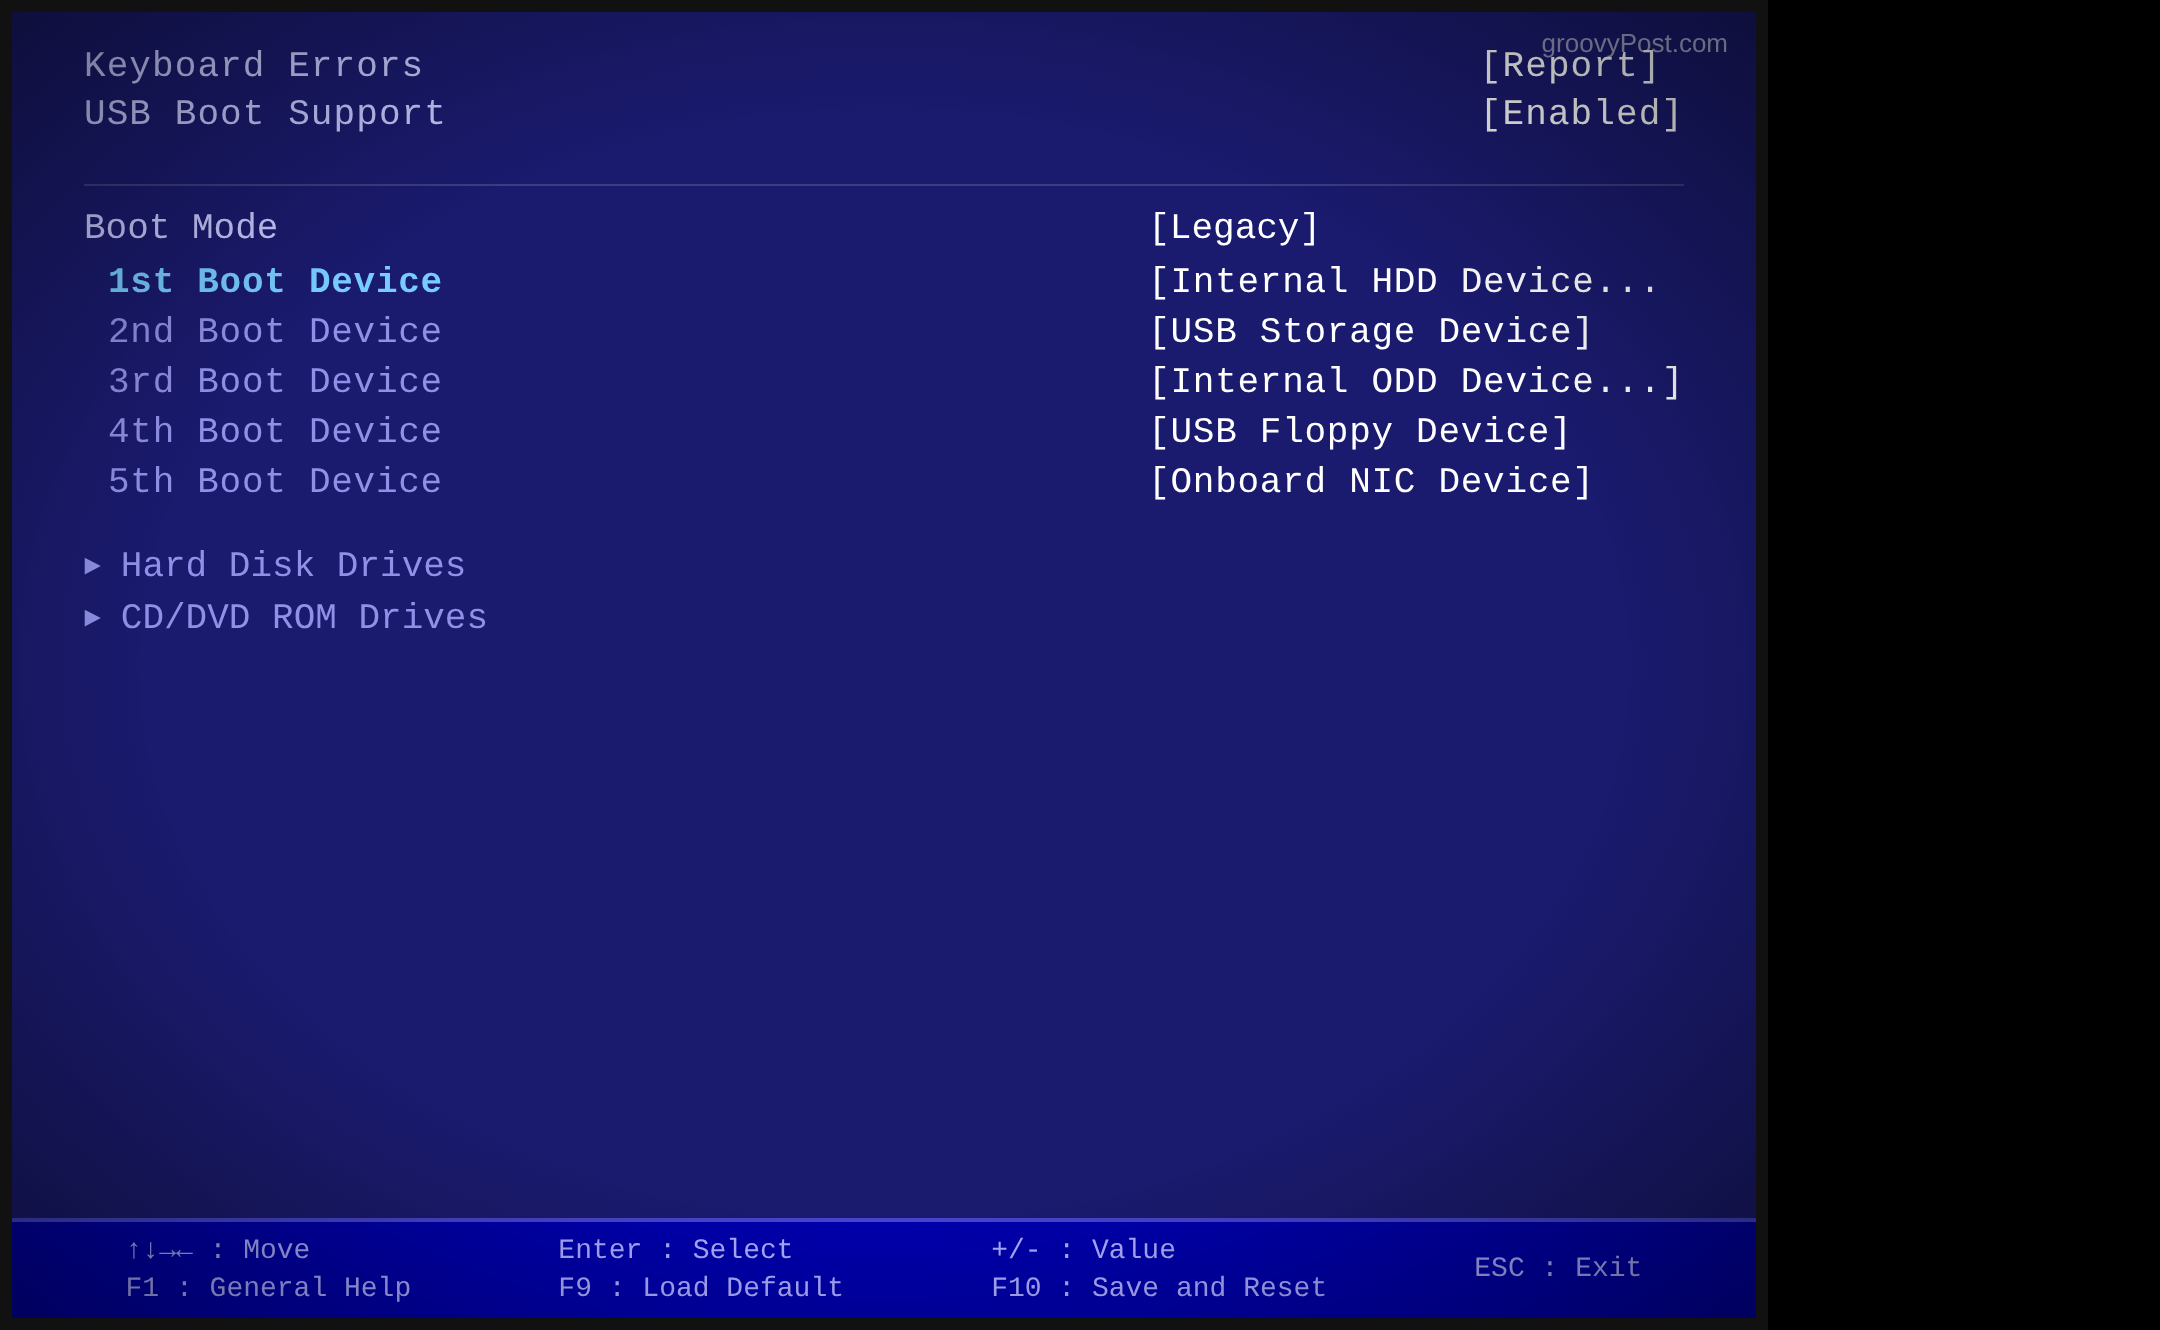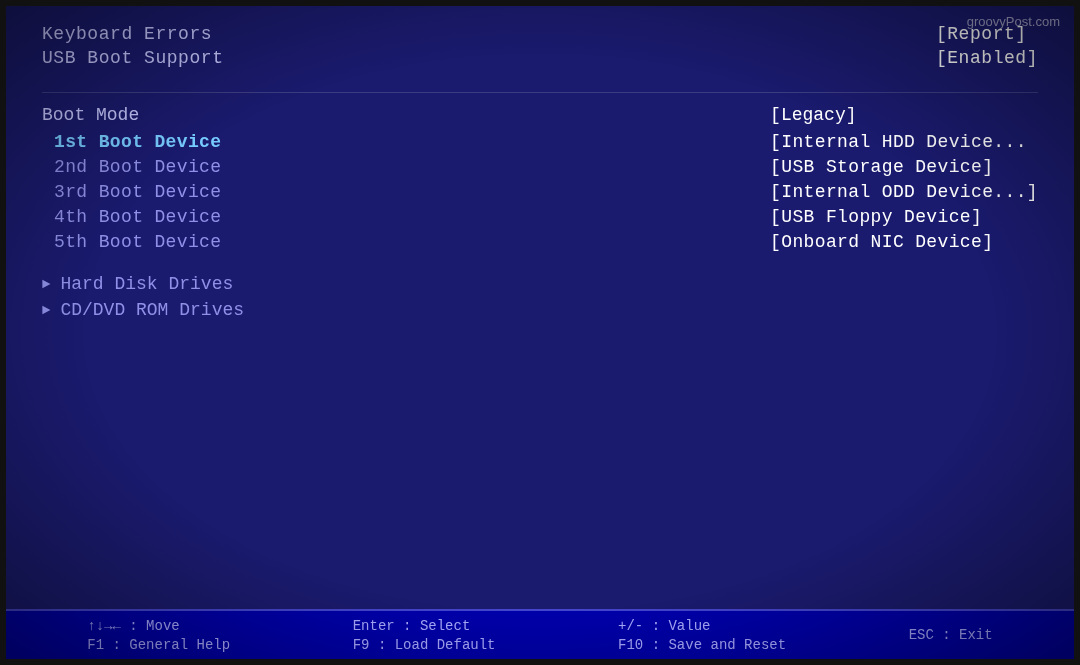--- a/index.html
+++ b/index.html
@@ -10,21 +10,21 @@
 
     body {
       width: 1080px;
       height: 665px;
       background: #000;
       overflow: hidden;
       font-family: 'Courier New', Courier, monospace;
     }
 
     .screen {
-      width: 1080px;
+      width: 884px;
       height: 665px;
       background: #1a1a6e;
       position: relative;
       border: 6px solid #111;
       overflow: hidden;
     }
 
     
     .screen::before {
       content: '';

